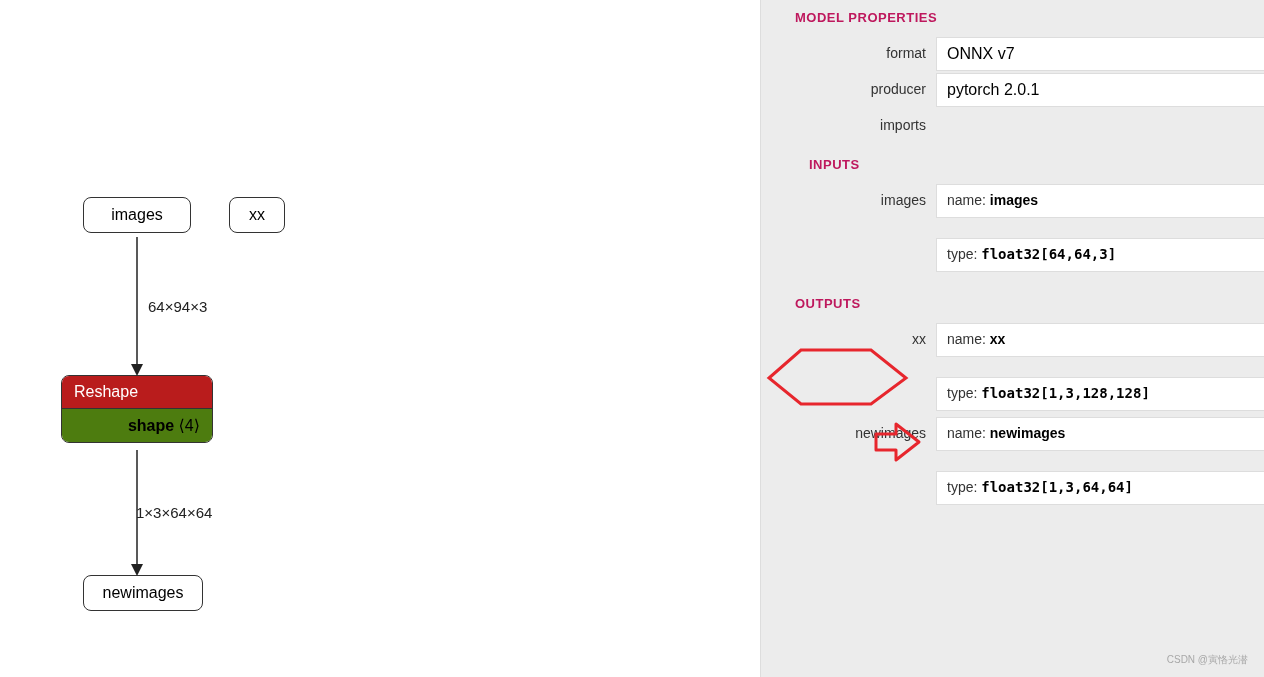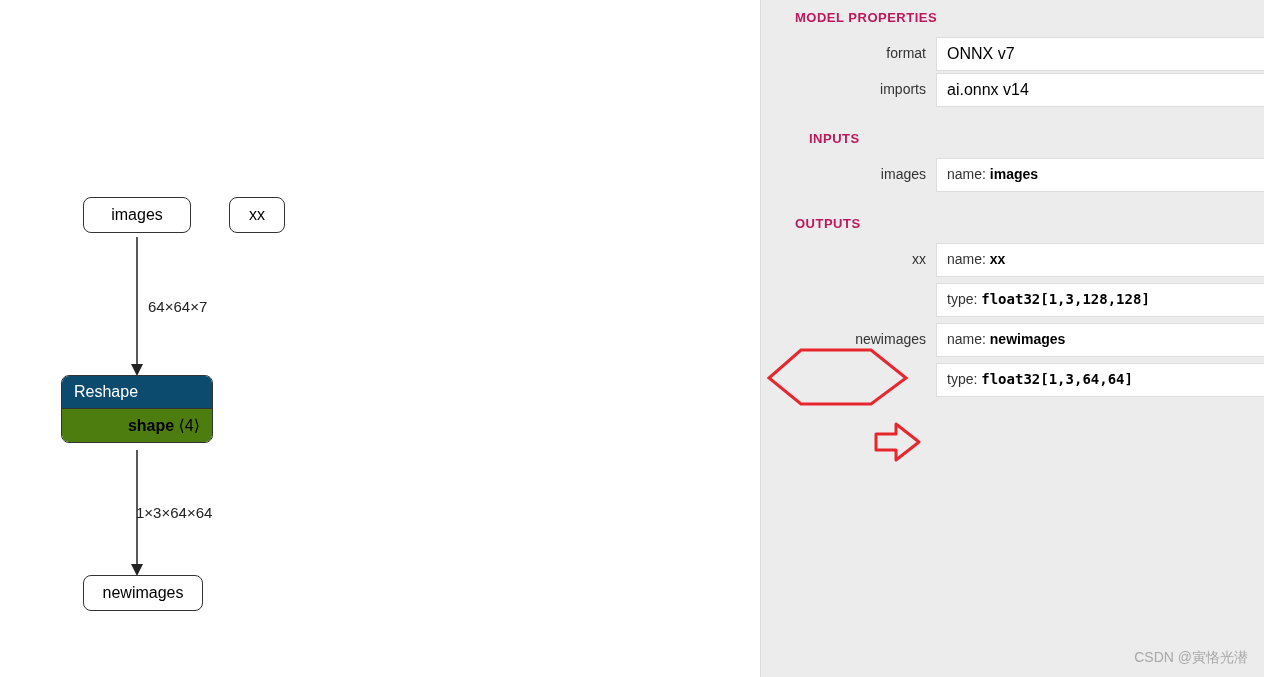--- a/index.html
+++ b/index.html
@@ -3,35 +3,35 @@
 <meta charset="utf-8">
 <style>
 * { box-sizing: border-box; margin: 0; padding: 0; }
 body { font-family: -apple-system, "Segoe UI", Arial, sans-serif; background: #fff; width: 1264px; height: 677px; position: relative; overflow: hidden; }
 .graph-area { position: absolute; left: 0; top: 0; width: 760px; height: 677px; }
 .sidebar { position: absolute; left: 760px; top: 0; width: 504px; height: 677px; background: #ececec; border-left: 1px solid #ddd; padding: 0; }
 .section-header { font-size: 13px; font-weight: 700; letter-spacing: 0.5px; color: #be185d; padding: 10px 20px 12px 34px; }
 .prop-row { display: flex; align-items: flex-start; margin-bottom: 2px; }
 .prop-label { width: 175px; text-align: right; font-size: 14px; color: #333; padding: 8px 10px 0 0; }
 .prop-value-box { flex: 1; background: #fff; border: 1px solid #ddd; border-right: none; padding: 7px 10px; font-size: 16px; min-height: 34px; }
-.prop-value-stack { flex: 1; display: flex; flex-direction: column; gap: 6px; }
+.prop-value-stack { flex: 1; display: flex; flex-direction: column; gap: 20px; }
 .prop-value-stack .prop-value-box { flex: none; }
 .kv-line { font-size: 14px; }
 .kv-line .k { color: #333; }
 .kv-line .v { font-weight: 700; }
 .mono { font-family: Consolas, Menlo, monospace; font-weight: 700; }
 .node { position: absolute; border: 1.5px solid #333; border-radius: 8px; background: #fff; text-align: center; font-size: 16px; padding: 8px 0; }
 .node-small { width: 108px; }
 .node-xs { width: 56px; }
 .op-node { position: absolute; border: 1.5px solid #333; border-radius: 8px; overflow: hidden; width: 152px; }
-.op-header { background: #0c4a6e; color: #fff; font-size: 16px; padding: 7px 12px; border-bottom: 1px solid #333; text-align: left; }
+.op-header { background: #b91c1c; color: #fff; font-size: 16px; padding: 7px 12px; border-bottom: 1px solid #333; text-align: left; }
 .op-attr { background: #4d7c0f; font-size: 16px; padding: 7px 12px; text-align: right; }
 .op-attr b { font-weight: 700; }
 .edge-label { position: absolute; font-size: 15px; color: #222; }
-.watermark { position: absolute; right: 16px; bottom: 10px; font-size: 14px; color: rgba(100,100,100,0.5); }
+.watermark { position: absolute; right: 16px; bottom: 10px; font-size: 10px; color: rgba(100,100,100,0.5); }
 svg.overlay { position: absolute; left: 0; top: 0; pointer-events: none; }
 .annot { stroke: #e7262d; stroke-width: 3; fill: none; }
 </style>
 </head>
 <body>
 
 <div class="graph-area">
 
   <div class="node node-small" style="left:83px; top:197px;">
     <span>images</span>
@@ -44,21 +44,21 @@
     <div class="op-header">Reshape</div>
     <div class="op-attr">
       <b>shape</b> <span>⟨4⟩</span>
     </div>
   </div>
 
   <div class="node node-small" style="left:83px; top:575px; width:120px;">
     <span>newimages</span>
   </div>
 
-  <div class="edge-label" style="left:148px; top:298px;">64×64×7</div>
+  <div class="edge-label" style="left:148px; top:298px;">64×94×3</div>
   <div class="edge-label" style="left:136px; top:504px;">1×3×64×64</div>
 
   <svg class="overlay" width="760" height="677">
     <defs>
       <marker id="ah" markerWidth="8" markerHeight="8" refX="6" refY="4" orient="auto">
         <path d="M0,0 L8,4 L0,8 Z" fill="#222"></path>
       </marker>
     </defs>
     <line x1="137" y1="237" x2="137" y2="373" stroke="#222" stroke-width="1.5" marker-end="url(#ah)"></line>
     <line x1="137" y1="450" x2="137" y2="573" stroke="#222" stroke-width="1.5" marker-end="url(#ah)"></line>
@@ -68,31 +68,37 @@
 
 <div class="sidebar">
 
   <div class="section-header">MODEL PROPERTIES</div>
 
   <div class="prop-row">
     <div class="prop-label">format</div>
     <div class="prop-value-box">ONNX v7</div>
   </div>
   <div class="prop-row">
+    <div class="prop-label">producer</div>
+    <div class="prop-value-box">pytorch 2.0.1</div>
+  </div>
+  <div class="prop-row">
     <div class="prop-label">imports</div>
-    <div class="prop-value-box">ai.onnx v14</div>
   </div>
 
   <div class="section-header" style="padding-top:22px;padding-left:48px;">INPUTS</div>
 
   <div class="prop-row">
     <div class="prop-label">images</div>
     <div class="prop-value-stack">
       <div class="prop-value-box kv-line">
         <span class="k">name:</span> <span class="v">images</span>
+      </div>
+      <div class="prop-value-box kv-line">
+        <span class="k">type:</span> <span class="mono">float32[64,64,3]</span>
       </div>
     </div>
   </div>
 
   <div class="section-header" style="padding-top:22px;">OUTPUTS</div>
 
   <div class="prop-row">
     <div class="prop-label">xx</div>
     <div class="prop-value-stack">
       <div class="prop-value-box kv-line">

